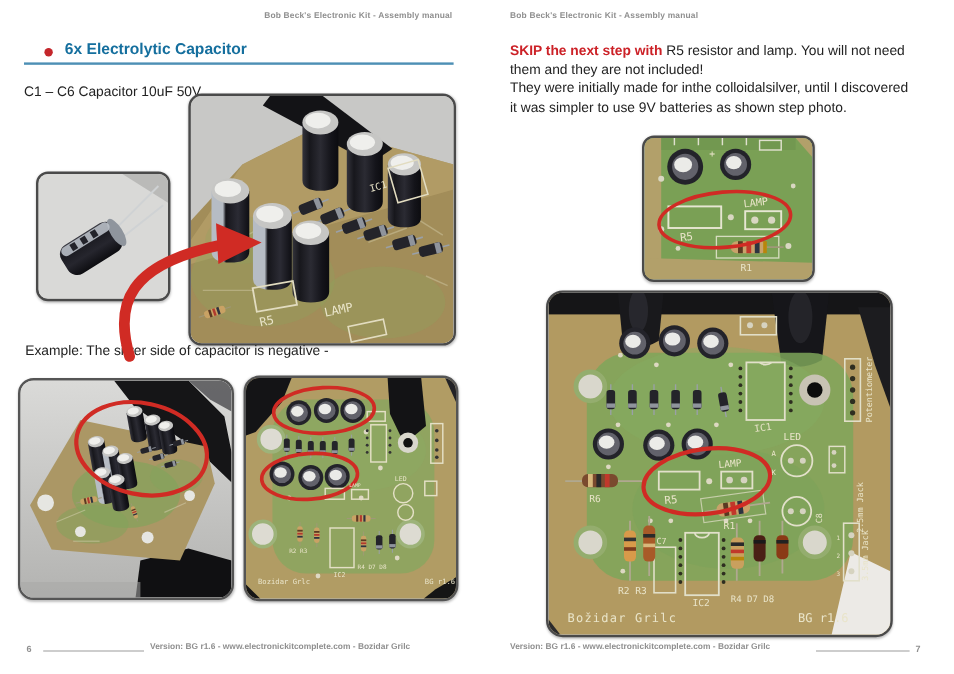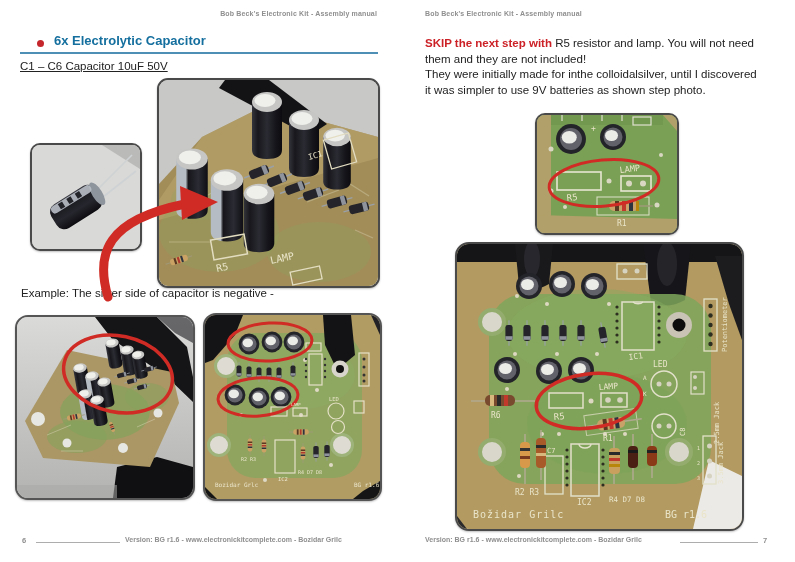--- a/index.html
+++ b/index.html
@@ -7,21 +7,21 @@
           font-family:"Liberation Sans",sans-serif;color:#222;}
   .page{position:absolute;top:0;height:562px;}
   .page-left{left:0;width:397px;}
   .page-right{left:397px;width:398px;}
   .hdr{position:absolute;top:10px;font-size:7px;font-weight:bold;color:var(--muted_gray,#8f8f8f);letter-spacing:.15px;white-space:nowrap;}
   .hdr-left{left:100px;width:277px;text-align:right;}
   .hdr-right{left:28px;}
   .bullet{position:absolute;left:37px;top:40px;width:7px;height:7px;border-radius:50%;background:var(--bullet_red,#c4262b);}
   .title{position:absolute;left:54px;top:33px;font-size:13px;font-weight:bold;color:var(--title_blue,#156f9e);white-space:nowrap;}
   .rule{position:absolute;left:20px;top:52px;width:358px;height:2px;background:var(--rule_blue,#4d8fb5);}
-  .subtitle{position:absolute;left:20px;top:60px;font-size:11.5px;white-space:nowrap;text-decoration:underline;}
+  .subtitle{position:absolute;left:20px;top:71px;font-size:11.5px;white-space:nowrap;}
   .example{position:absolute;left:21px;top:287px;font-size:11.5px;white-space:nowrap;}
   .warnblock{position:absolute;left:28px;top:36px;width:368px;font-size:11.5px;line-height:15.5px;}
   .warnblock .ln{white-space:nowrap;}
   .warn-bold{font-weight:bold;color:var(--accent_red,#cc2127);}
   .photo{position:absolute;border:2px solid #4a4a4a;border-radius:11px;overflow:hidden;background:#d8d8d6;box-shadow:0 1px 2px rgba(0,0,0,.25);}
   .photo svg{display:block;}
   .arrow-overlay{position:absolute;pointer-events:none;}
   .footer{position:absolute;top:536px;font-size:7px;font-weight:bold;color:var(--muted_gray,#8f8f8f);white-space:nowrap;}
   .fline{position:absolute;top:542px;height:1px;background:#adadad;}
   .pagenum{position:absolute;top:536px;font-size:7.5px;font-weight:bold;color:var(--muted_gray,#8f8f8f);}

